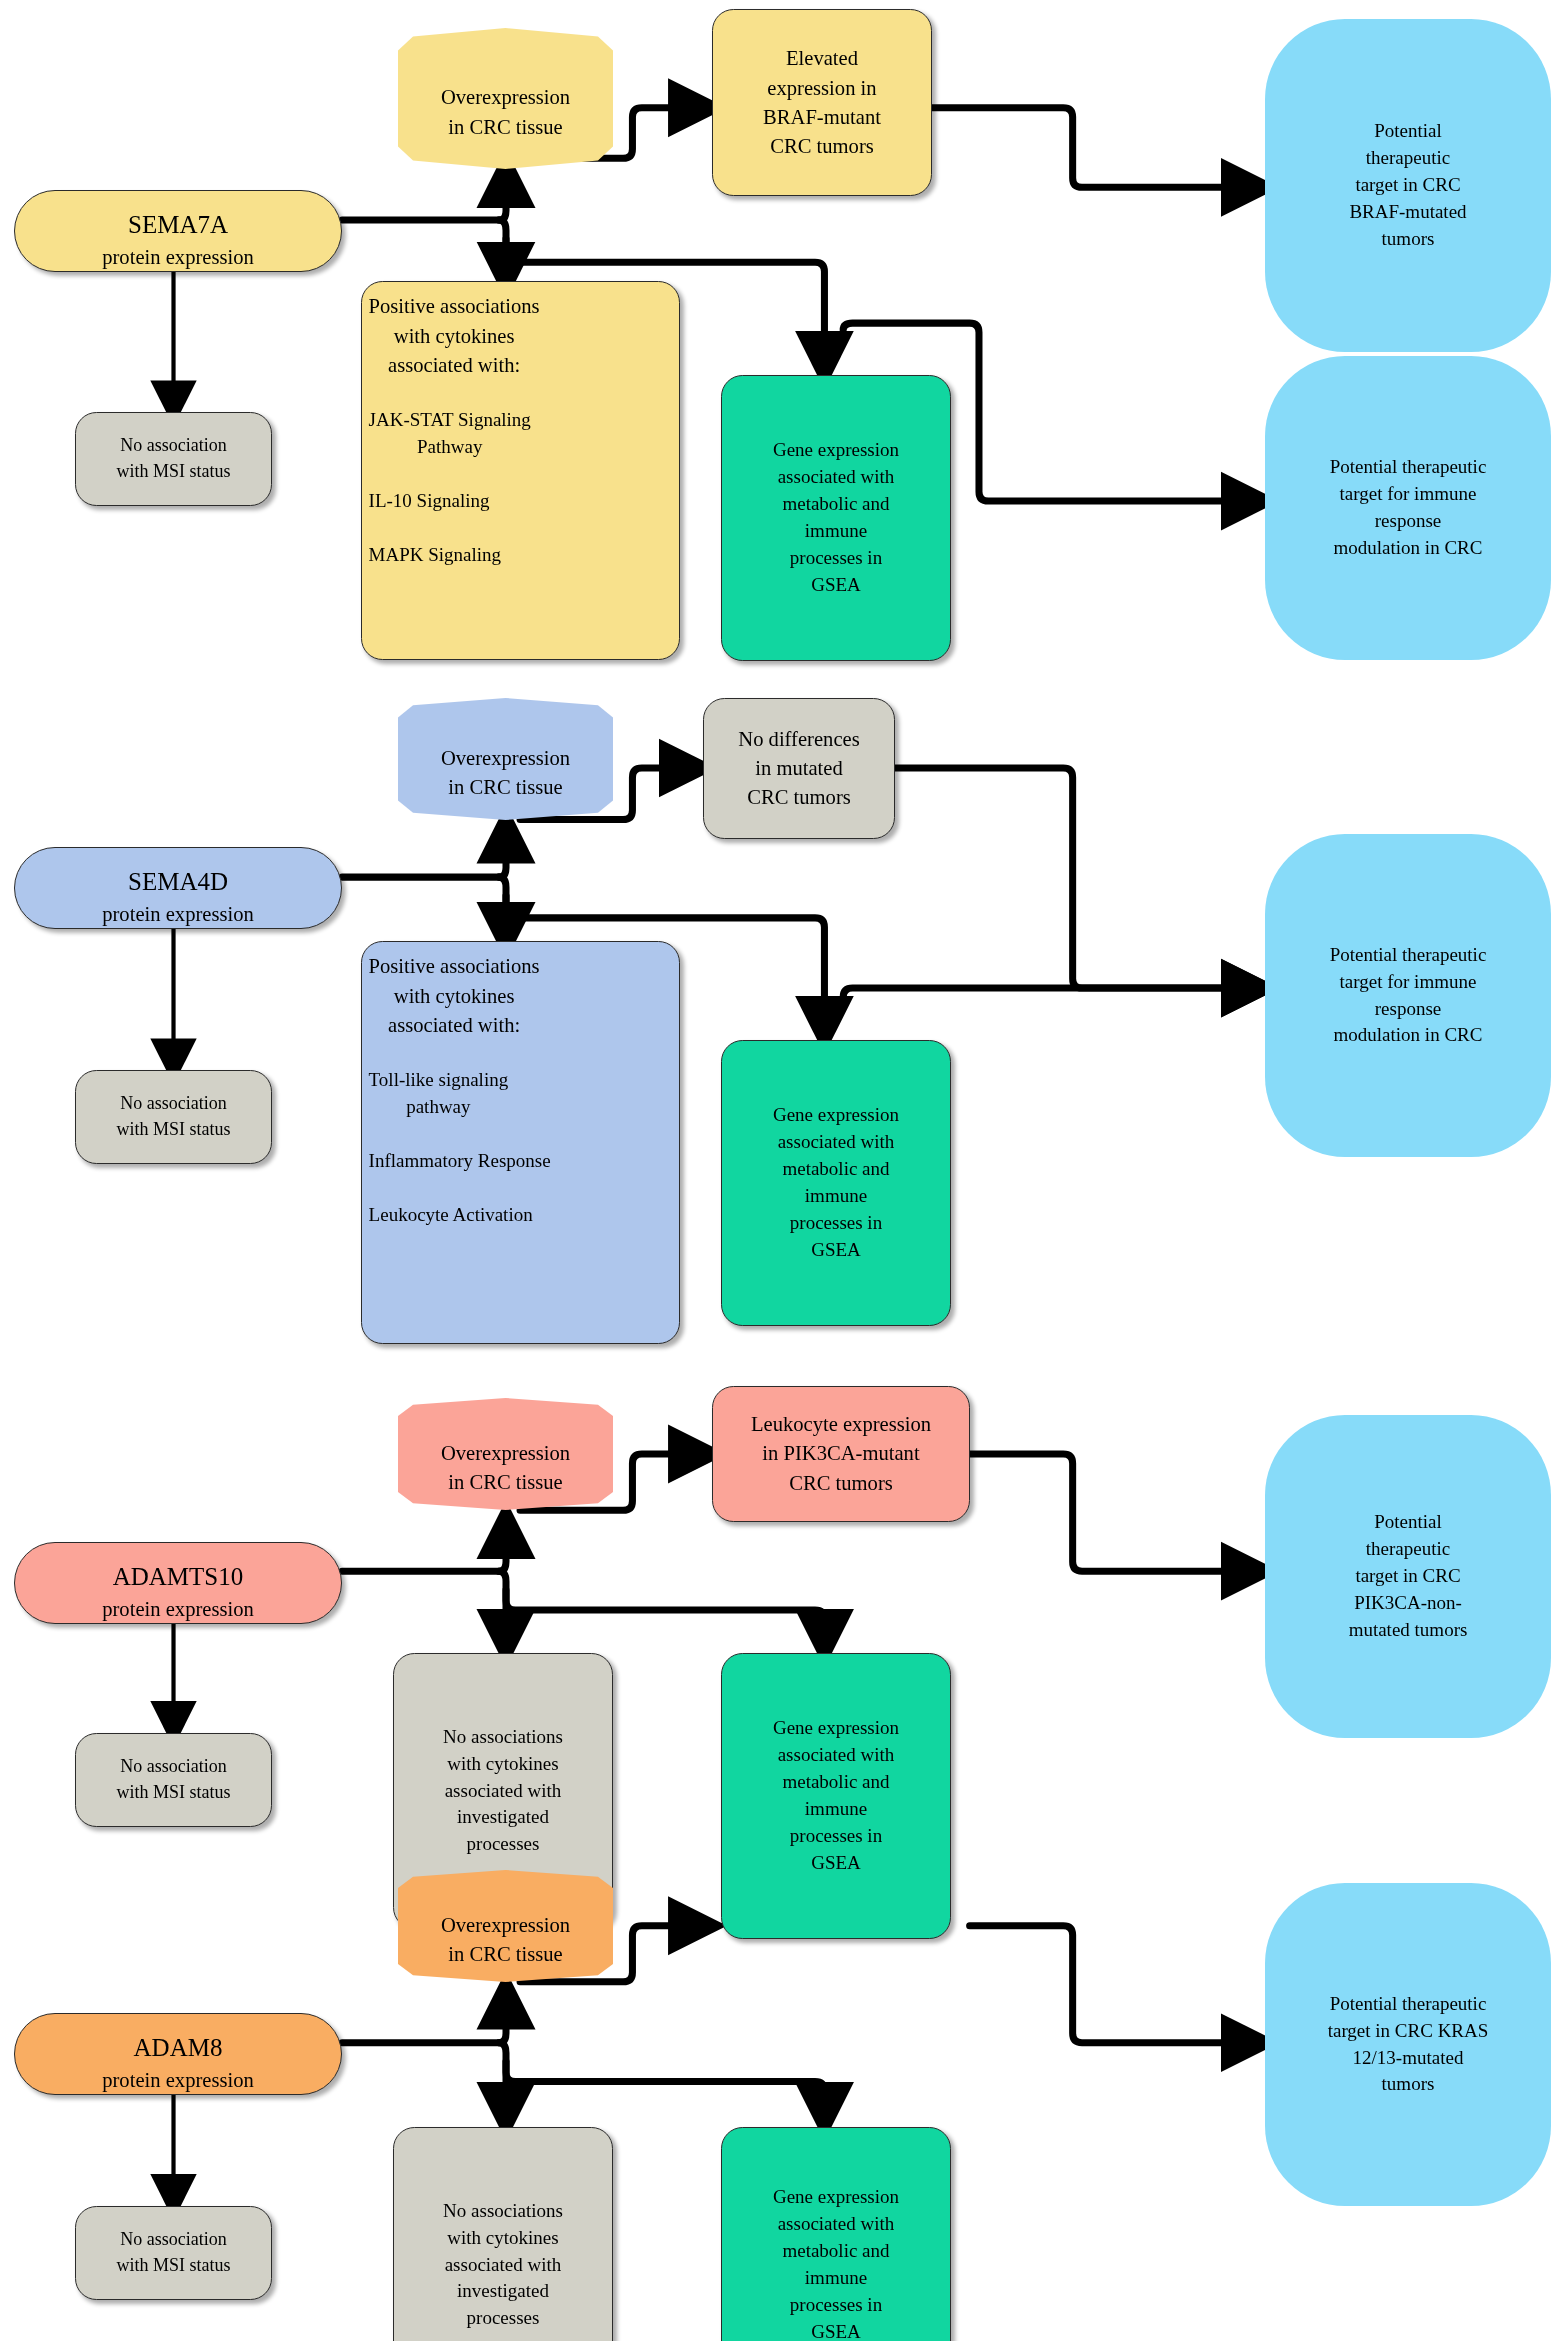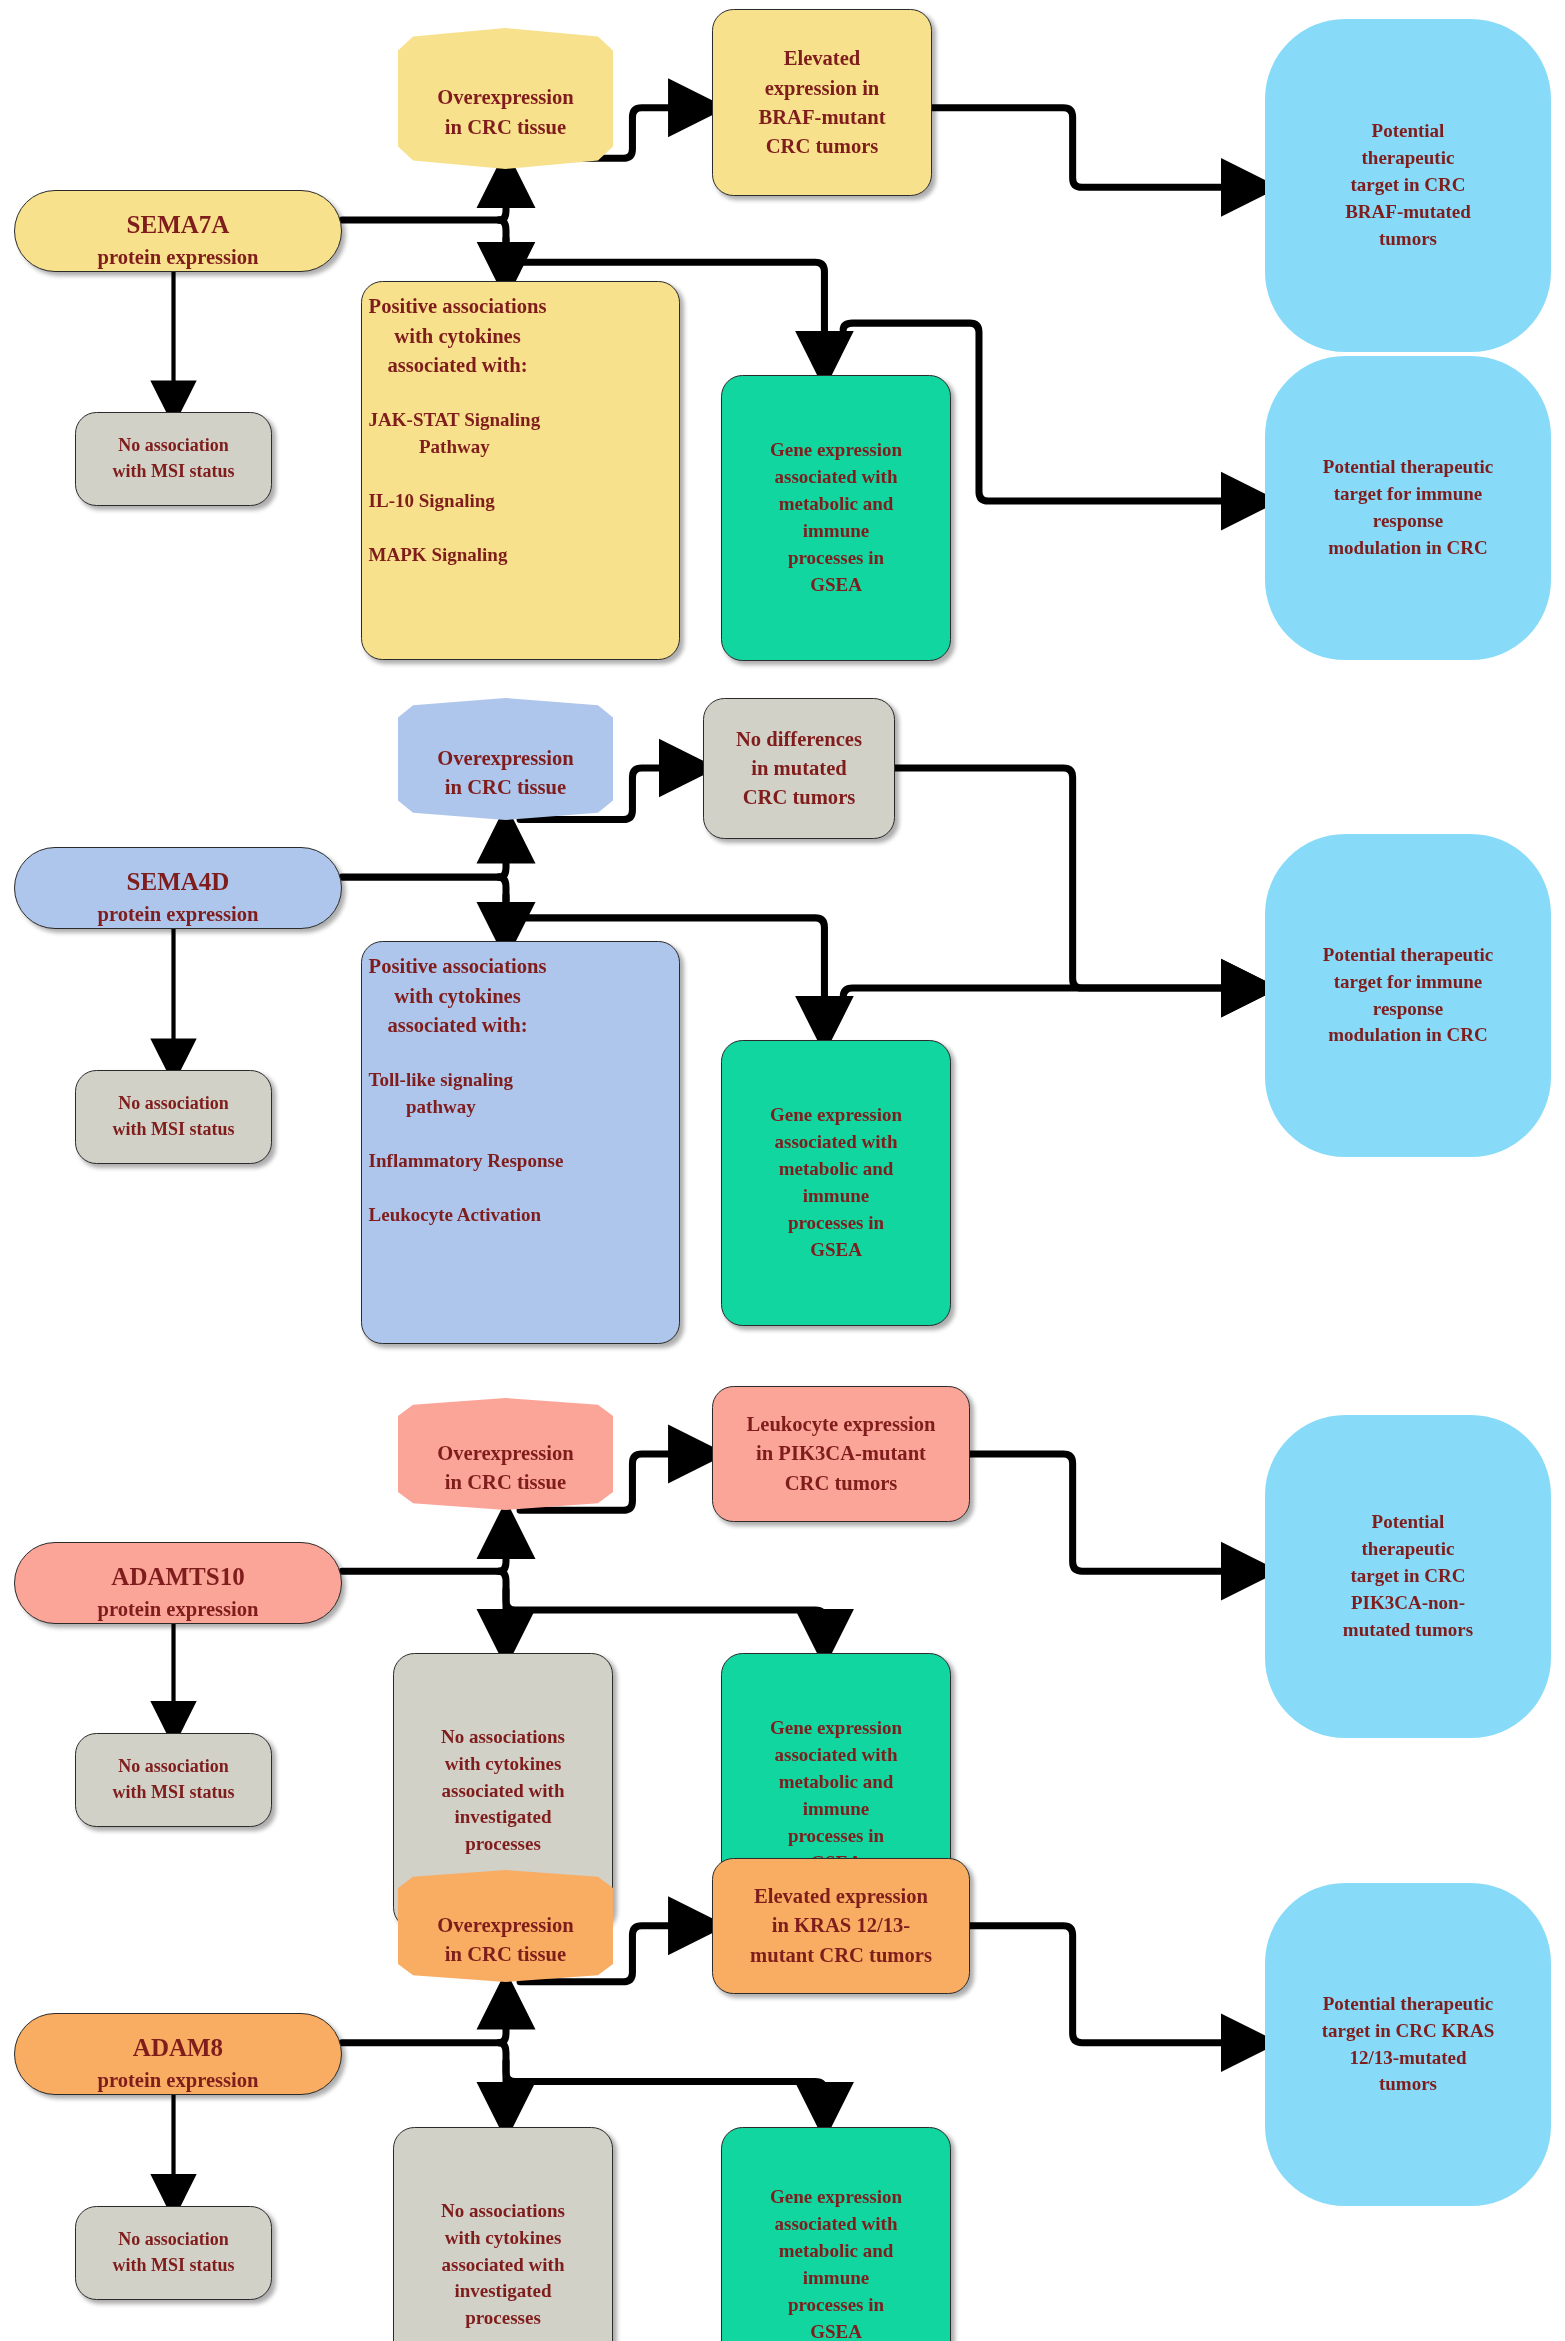--- a/index.html
+++ b/index.html
@@ -17,22 +17,22 @@
     width:1566px;height:2371px;
     pointer-events:none;
   }
   .node{
     position:absolute;
     box-sizing:border-box;
     display:flex;
     align-items:center;
     justify-content:center;
     text-align:center;
-    color:#7f1d1d;
-    font-weight:bold;
+    color:#000000;
+    font-weight:normal;
     line-height:1.42;
     border:1.4px solid #2b2b2b;
     box-shadow:3.7px 3.7px 4.2px rgba(0,0,0,0.32);
     padding:2.8px 6.6px;
     white-space:pre-line;
   }
   .stadium{border-radius:468px;}
   .rrect{border-radius:21.5px;}
   .bigblue{border-radius:80px;}
   .hex{
@@ -293,23 +293,20 @@
 
   <div class="node rrect t-small" style="left:75px;top:2206px;width:197px;height:94px;background:#D2D1C7;">No association
 with MSI status</div>
 
   <div class="node hex t-sub" style="left:398px;top:1870px;width:215px;height:112px;">
     <div class="hexfill" style="background:#F9AD62;"></div>
     <div class="hextext">Overexpression
 in CRC tissue</div>
   </div>
 
-  <div class="node rrect t-sub" style="left:712px;top:1858px;width:258px;height:136px;background:#F9AD62;">Elevated expression
-in KRAS 12/13-
-mutant CRC tumors</div>
 
   <div class="node rrect t-body" style="left:393px;top:2127px;width:220px;height:276px;background:#D2D1C7;">No associations
 with cytokines
 associated with
 investigated
 processes</div>
 
   <div class="node rrect t-body" style="left:721px;top:2127px;width:230px;height:276px;background:#11D6A0;">Gene expression
 associated with
 metabolic and

